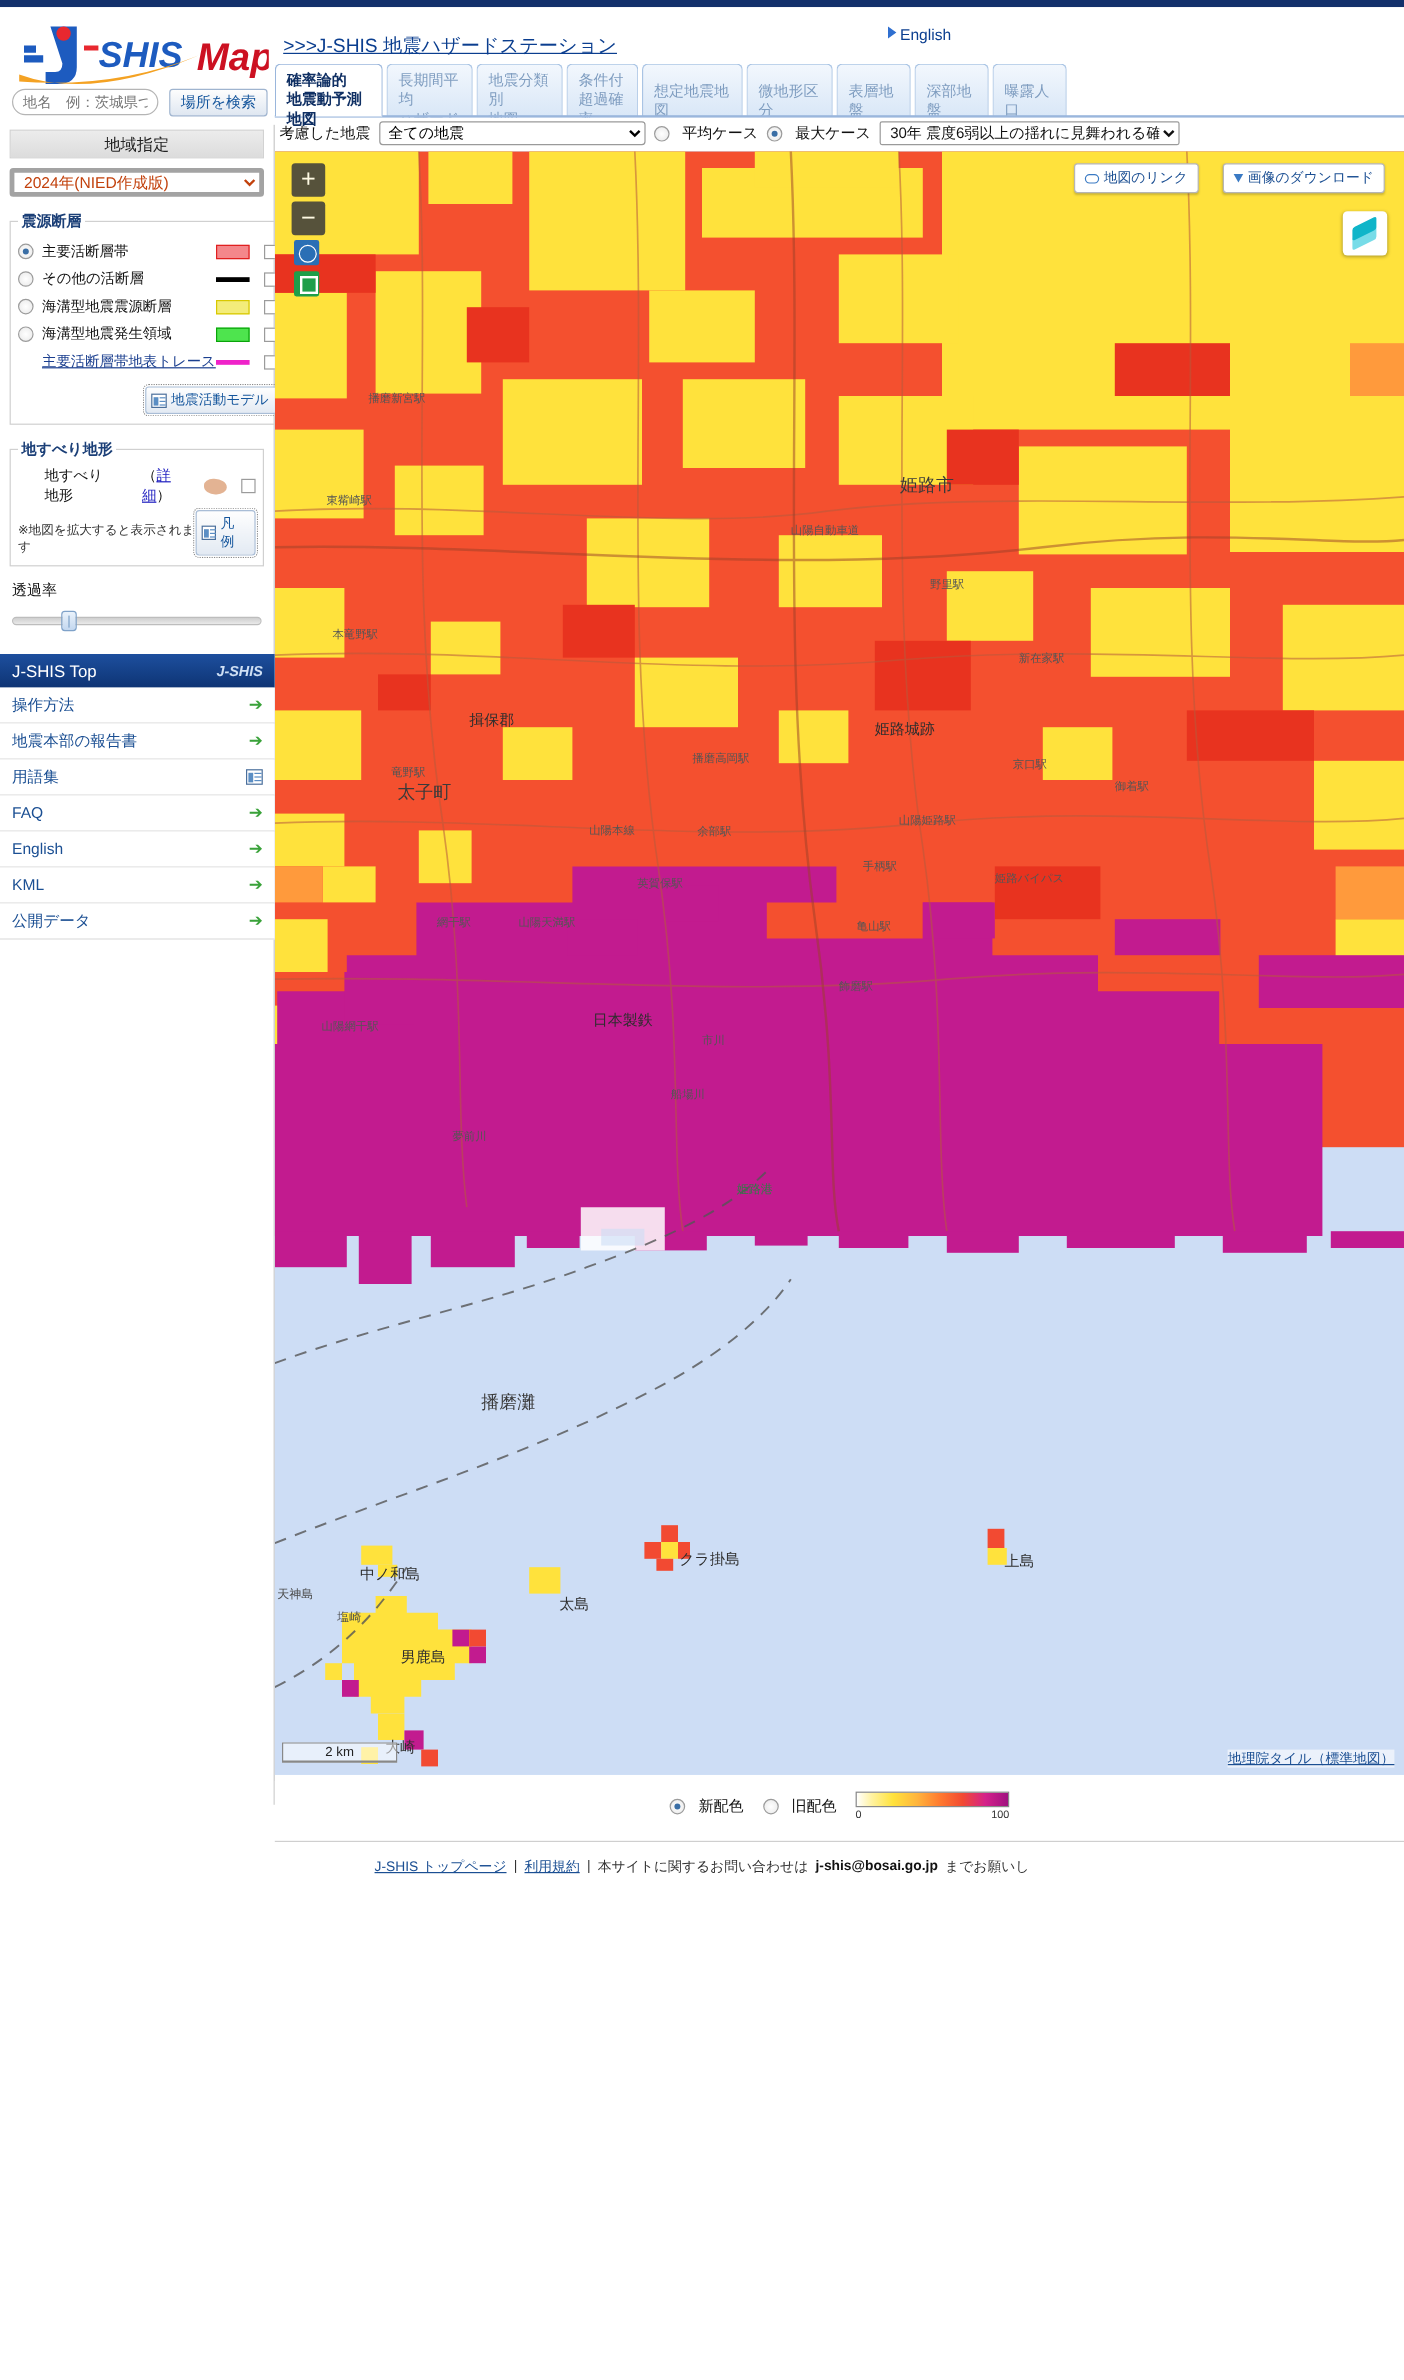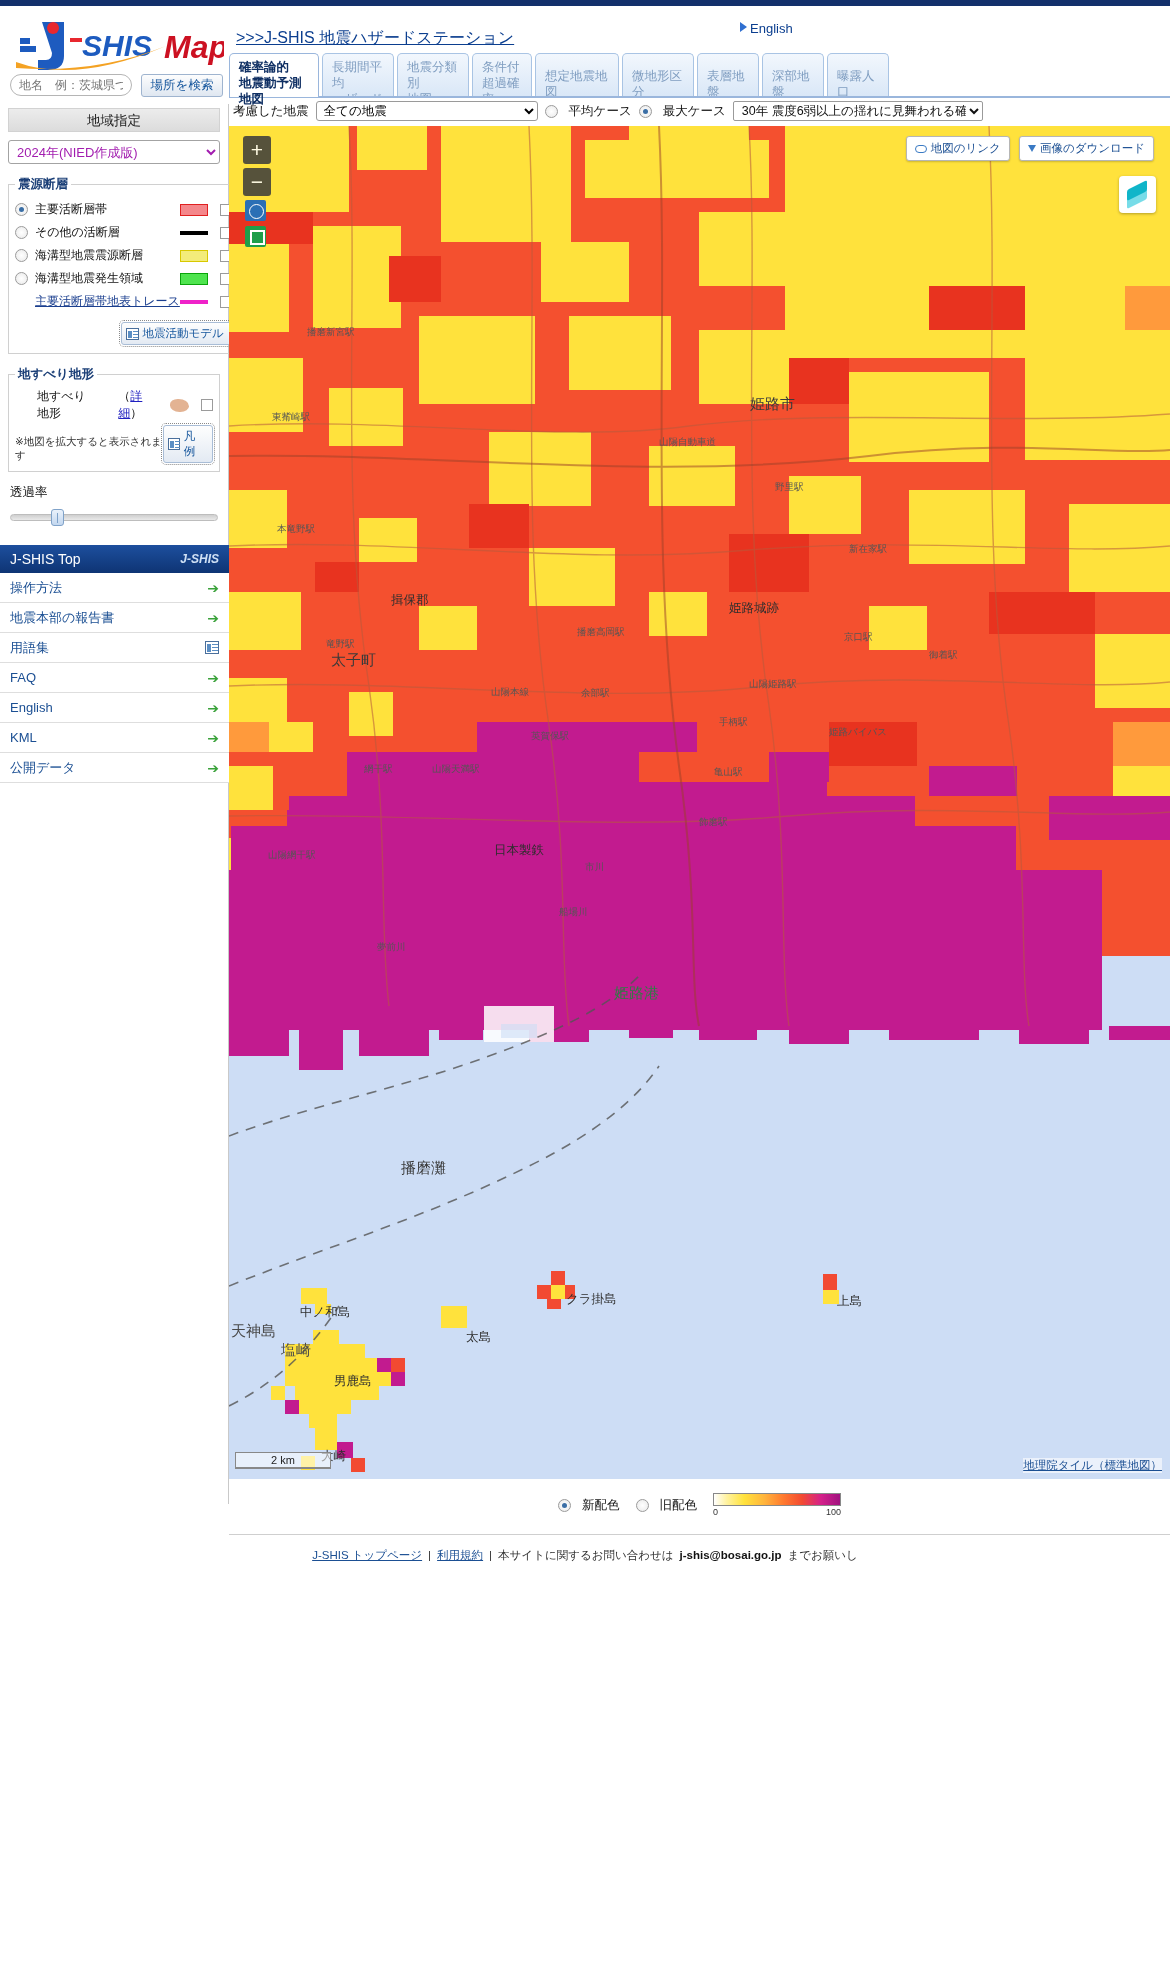--- a/index.html
+++ b/index.html
@@ -40,22 +40,22 @@
 
   
   .sidebar { position:absolute; left:0; top:104px; width:229px; height:1400px; background:#fff;
              border-right:1px solid #c9c9c9; }
 
   .section-title { margin:4px 8px 0 8px; height:24px; line-height:24px; text-align:center;
                    background:linear-gradient(#ececec,#dcdcdc); border:1px solid #d2d2d2;
                    font-size:13.5px; color:#222; font-weight:normal; }
 
   .year-select { margin:8px 8px 0 8px; width:calc(100% - 16px); height:24px;
-                 border:1px solid #a3a3a3; border-radius:3px; background:#fff;
-                 font-size:13px; padding-left:4px; color:#a21caf;
+                 border:4px solid #a3a3a3; border-radius:3px; background:#fff;
+                 font-size:13px; padding-left:4px; color:#c2410c;
                  font-family:"Liberation Sans","DejaVu Sans",sans-serif; }
 
   fieldset.grp { margin:12px 8px 0 8px; border:1px solid #d0d0d0; padding:4px 6px 8px 6px; }
   fieldset.grp legend { font-size:12.5px; color:#1b3f77; font-weight:bold; padding:0 3px; }
 
   .fault-row { display:flex; align-items:center; height:21px; margin-top:2px; }
   .radio { width:13px; height:13px; border-radius:50%; border:1px solid #9b9b9b;
            background:radial-gradient(#fff,#e8e8e8); margin-right:7px; position:relative; flex:0 0 auto;}
   .radio.on::after { content:""; position:absolute; left:3px; top:3px; width:5px;height:5px;
                      border-radius:50%; background:#3a6ea5; }
@@ -142,21 +142,21 @@
           border-radius:3px; margin-bottom:4px; opacity:.86; }
   .globe-btn { position:absolute; left:16px; top:74px; width:21px;height:21px;
                background:#2a6fb5; border-radius:2px; cursor:pointer; }
   .globe-btn::after{content:"";position:absolute;left:4px;top:4px;width:13px;height:13px;
                     border:1.5px solid #fff;border-radius:50%;}
   .pin-btn { position:absolute; left:16px; top:100px; width:21px;height:21px;
              background:#1f9e4a; border-radius:2px; cursor:pointer; }
   .pin-btn::after{content:"";position:absolute;left:5px;top:4px;width:11px;height:11px;
                   border:2px solid #fff;}
 
-  .map-topbtns { position:absolute; right:16px; top:10px; display:flex; gap:9px; }
+  .map-topbtns { position:absolute; right:16px; top:10px; display:flex; gap:20px; }
   .mbtn { background:#fff; border:1px solid #b6b6b6; border-radius:3px; font-size:11.5px;
           color:#1b4f93; padding:4px 8px; display:flex; align-items:center; gap:4px; cursor:pointer;
           box-shadow:0 1px 2px rgba(0,0,0,.2); }
   .mbtn .gi { width:12px;height:8px;border:1.5px solid #3a7ac4;border-radius:4px; }
   .mbtn .dl { width:0;height:0;border-left:4px solid transparent;border-right:4px solid transparent;
               border-top:7px solid #3a7ac4; }
 
   .layers-btn { position:absolute; right:14px; top:50px; width:37px;height:37px; background:#fff;
                 border-radius:4px; box-shadow:0 1px 3px rgba(0,0,0,.3); cursor:pointer; }
   .layers-btn .d1{position:absolute;left:8px;top:9px;width:20px;height:11px;background:#0fb5c9;
@@ -164,21 +164,21 @@
   .layers-btn .d2{position:absolute;left:8px;top:17px;width:20px;height:11px;background:#5fd6e4;
                   transform:skewY(-26deg);border-radius:2px;opacity:.85;}
 
   .scalebar { position:absolute; left:6px; bottom:10px; width:96px; height:17px;
               background:rgba(255,255,255,.55); border:1px solid #888; border-bottom-width:2px;
               font-size:11px; color:#222; display:flex; align-items:center; justify-content:center; }
   .attrib { position:absolute; right:8px; bottom:6px; font-size:11.5px;
             color:#1b4f93; text-decoration:underline; background:rgba(255,255,255,.6); }
 
   
-  .mlabel { position:absolute; font-size:15px; color:#4a4a4a; white-space:nowrap; }
+  .mlabel { position:absolute; font-size:10px; color:#4a4a4a; white-space:nowrap; }
   .mlabel.big { font-size:15px; color:#3a3a3a; }
   .mlabel.city { font-size:12.5px; color:#2e2e2e; }
   .mlabel.green { color:#2f7d45; }
   .mlabel.station { font-size:9.5px; color:#555; }
 
   
   .legendbar { position:absolute; left:229px; top:1484px; width:941px; height:42px; background:#fff;
                display:flex; align-items:center; justify-content:center; gap:16px; }
   .legendbar .radio-inline { font-size:12.5px; }
   .legend-strip { width:128px; height:13px;

